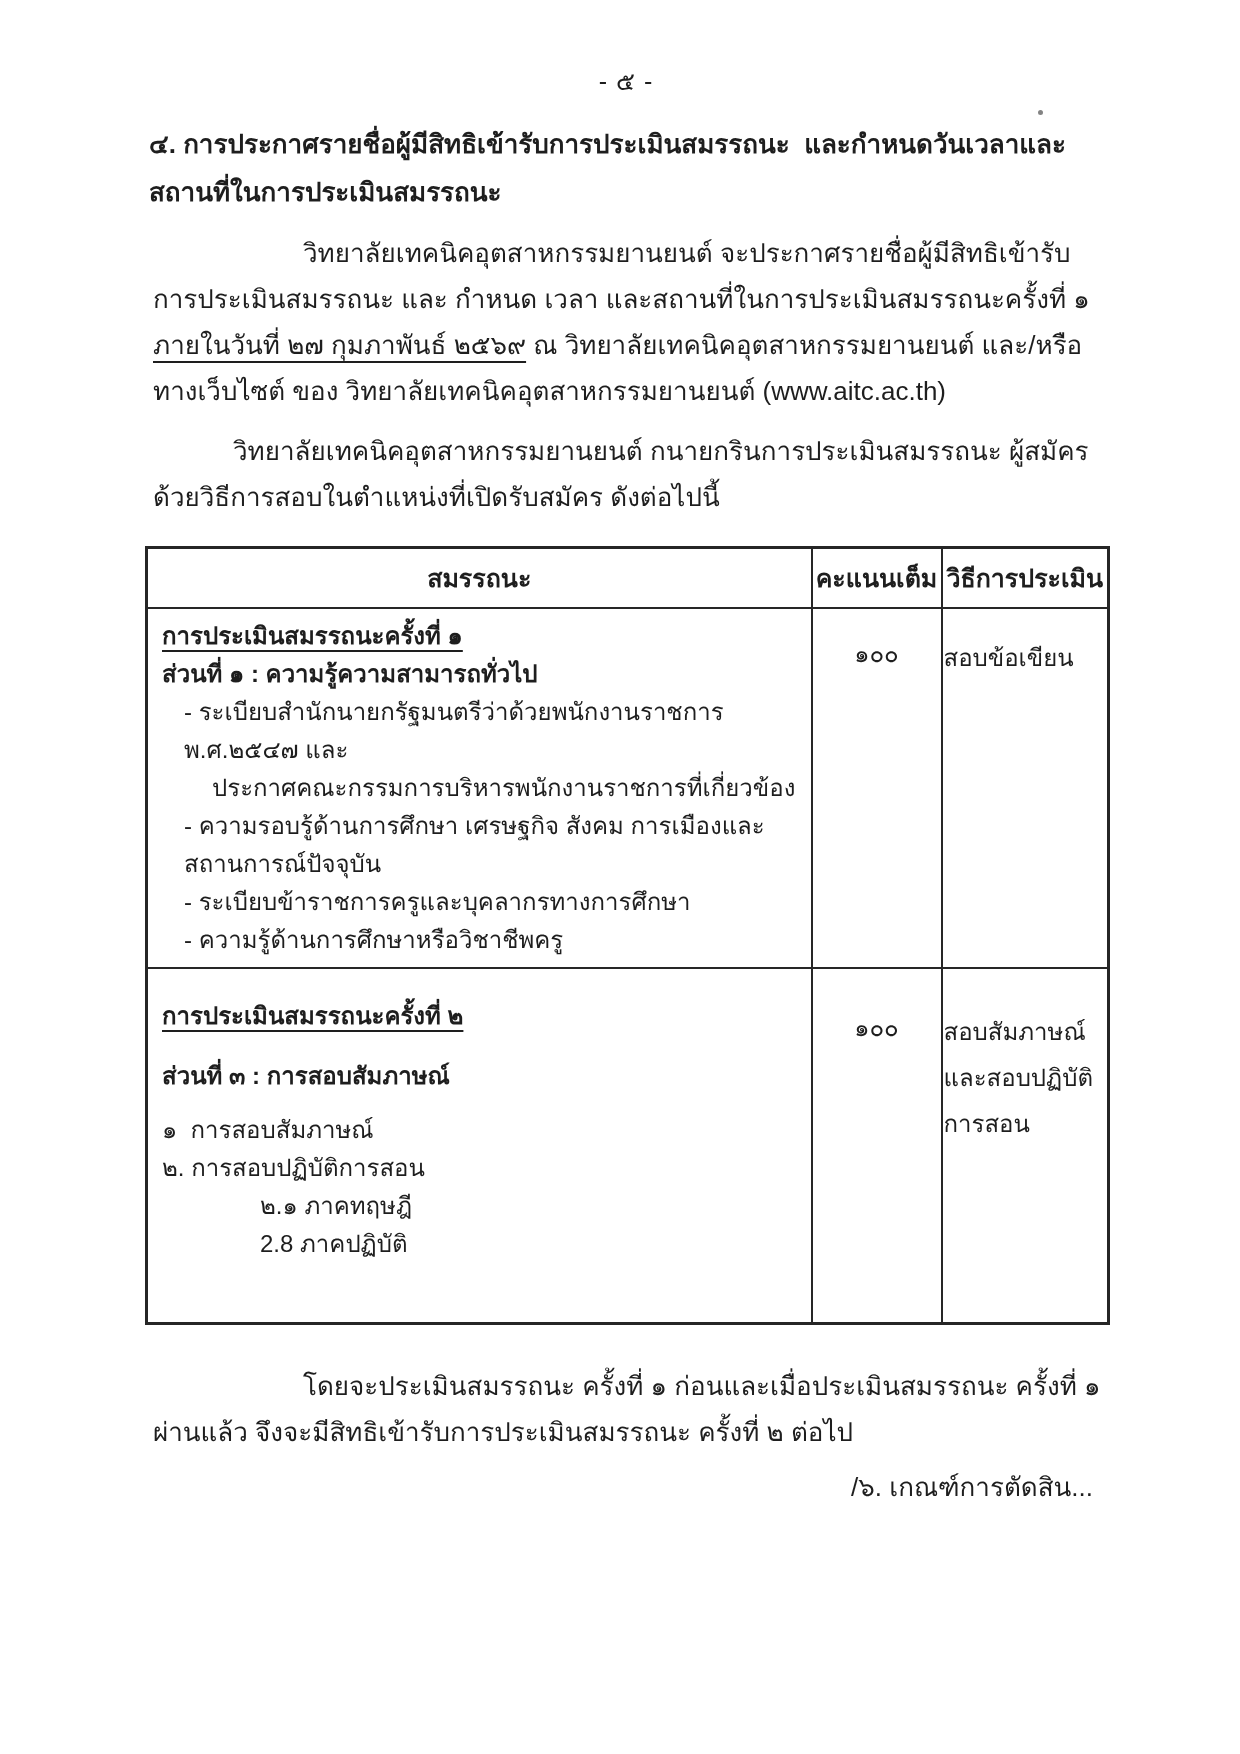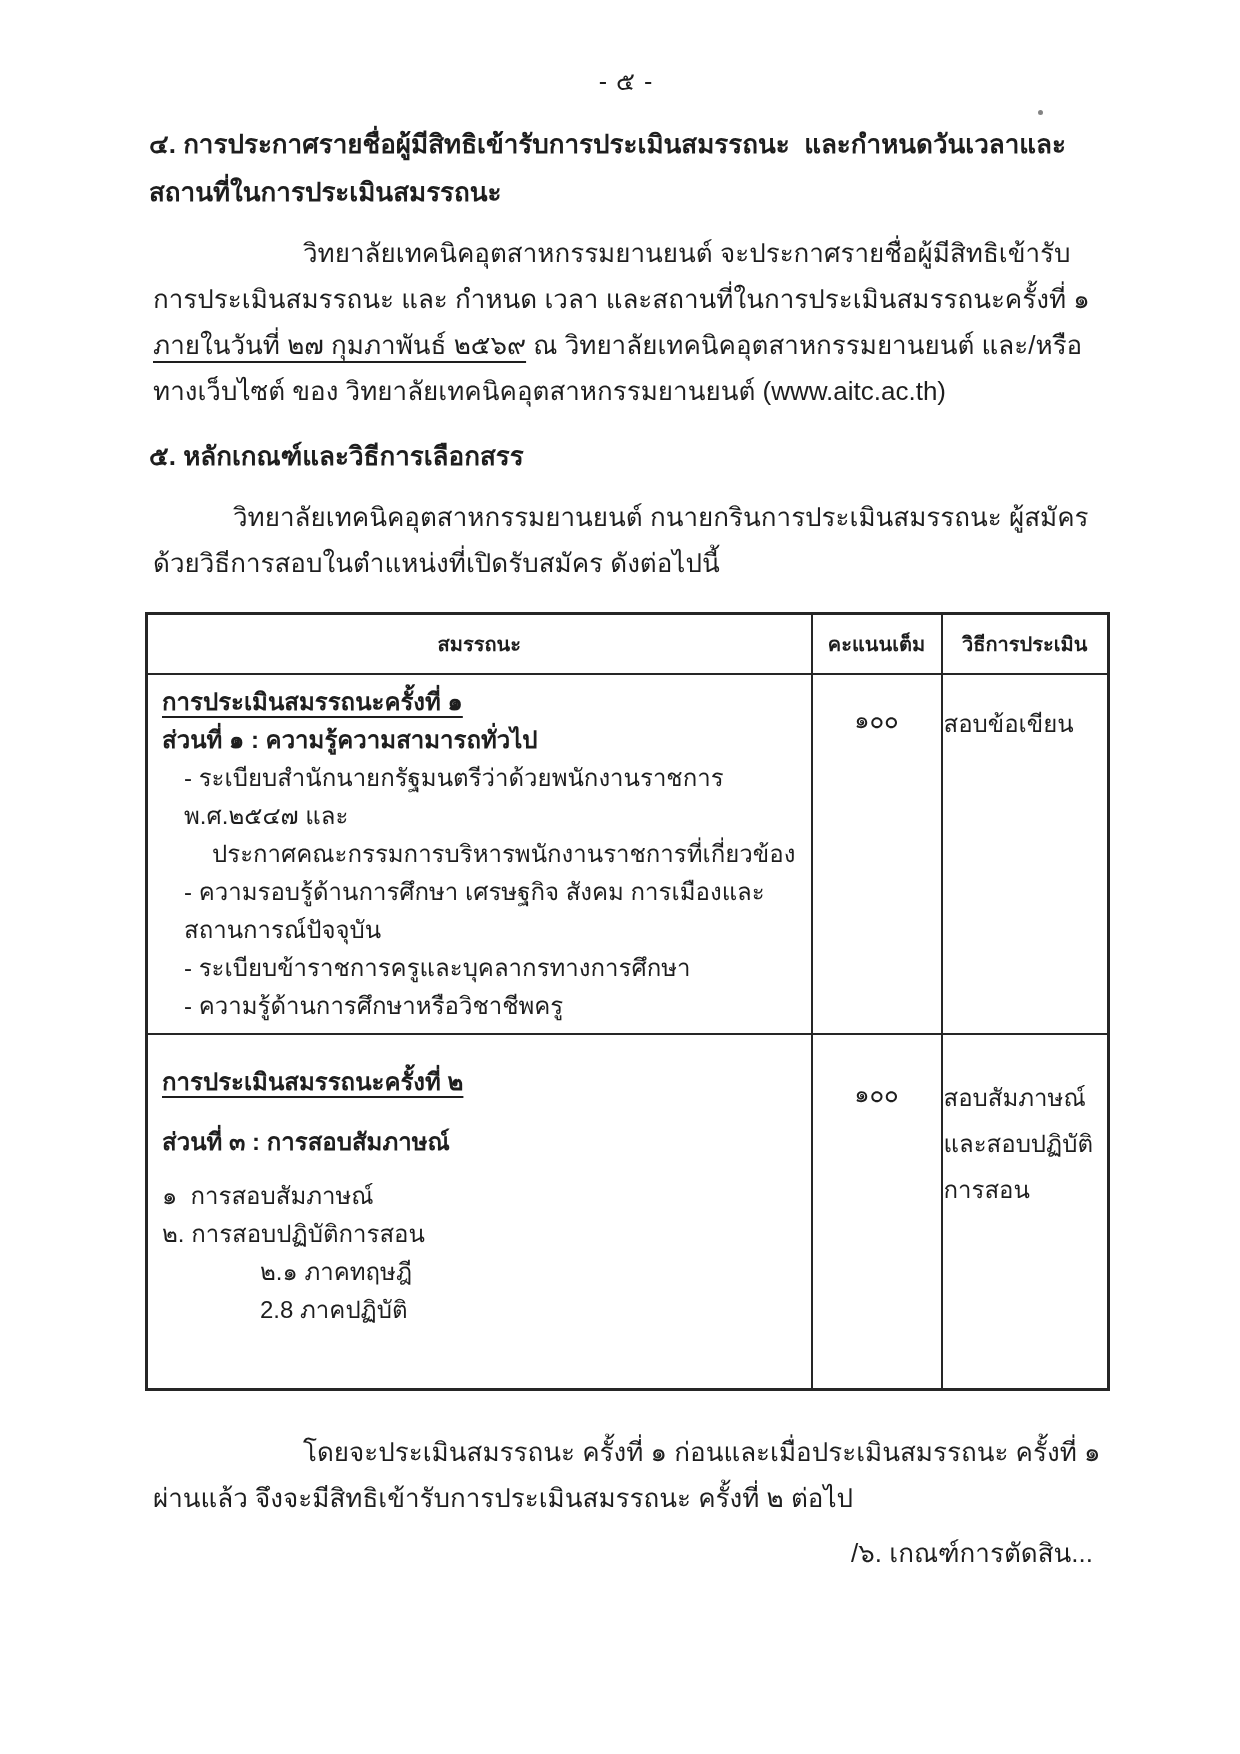--- a/index.html
+++ b/index.html
@@ -52,21 +52,21 @@
     table-layout:fixed;
     font-size:24px;
   }
   table.assessment, table.assessment th, table.assessment td {
     border:2px solid #262626;
   }
   table.assessment { border-width:3px; }
   col.c1 { width:665px; } col.c2 { width:130px; } col.c3 { width:167px; }
   th.hdr {
     height:56px;
-    font-size:20px;
+    font-size:25px;
     font-weight:bold;
     text-align:center;
     vertical-align:middle;
   }
   td { vertical-align:top; }
   td.comp { padding:8px 10px 8px 14px; }
   .r1 td.comp { height:269px; }
   .r2 td.comp { height:159px; padding-top:32px; }
   .r3 td.comp { height:317px; padding-top:28px; }
   .line { line-height:38px; white-space:pre-wrap; overflow-wrap:break-word; }
@@ -98,21 +98,20 @@
 <body>
 
 <div class="page">
   <div class="page-number">- ๕ -</div>
   <div class="artifact-dot"></div>
 
   <div class="heading">๔. การประกาศรายชื่อผู้มีสิทธิเข้ารับการประเมินสมรรถนะ  และกำหนดวันเวลาและสถานที่ในการประเมินสมรรถนะ</div>
 
   <p class="para indent-lg"><span>วิทยาลัยเทคนิคอุตสาหกรรมยานยนต์ จะประกาศรายชื่อผู้มีสิทธิเข้ารับการประเมินสมรรถนะ และ กำหนด เวลา และสถานที่ในการประเมินสมรรถนะครั้งที่ ๑ </span><span class="u-date">ภายในวันที่ ๒๗ กุมภาพันธ์ ๒๕๖๙</span><span> ณ วิทยาลัยเทคนิคอุตสาหกรรมยานยนต์ และ/หรือทางเว็บไซต์ ของ วิทยาลัยเทคนิคอุตสาหกรรมยานยนต์ (www.aitc.ac.th)</span></p>
 
-  <div class="heading">๕. หลักเกณฑ์และวิธีการเลือกสรร</div>
 
   <p class="para indent-md">วิทยาลัยเทคนิคอุตสาหกรรมยานยนต์ กนายกรินการประเมินสมรรถนะ ผู้สมัครด้วยวิธีการสอบในตำแหน่งที่เปิดรับสมัคร ดังต่อไปนี้</p>
 
   <table class="assessment">
     <colgroup>
         <col class="c1">
         <col class="c2">
         <col class="c3">
       </colgroup>
     <thead>

